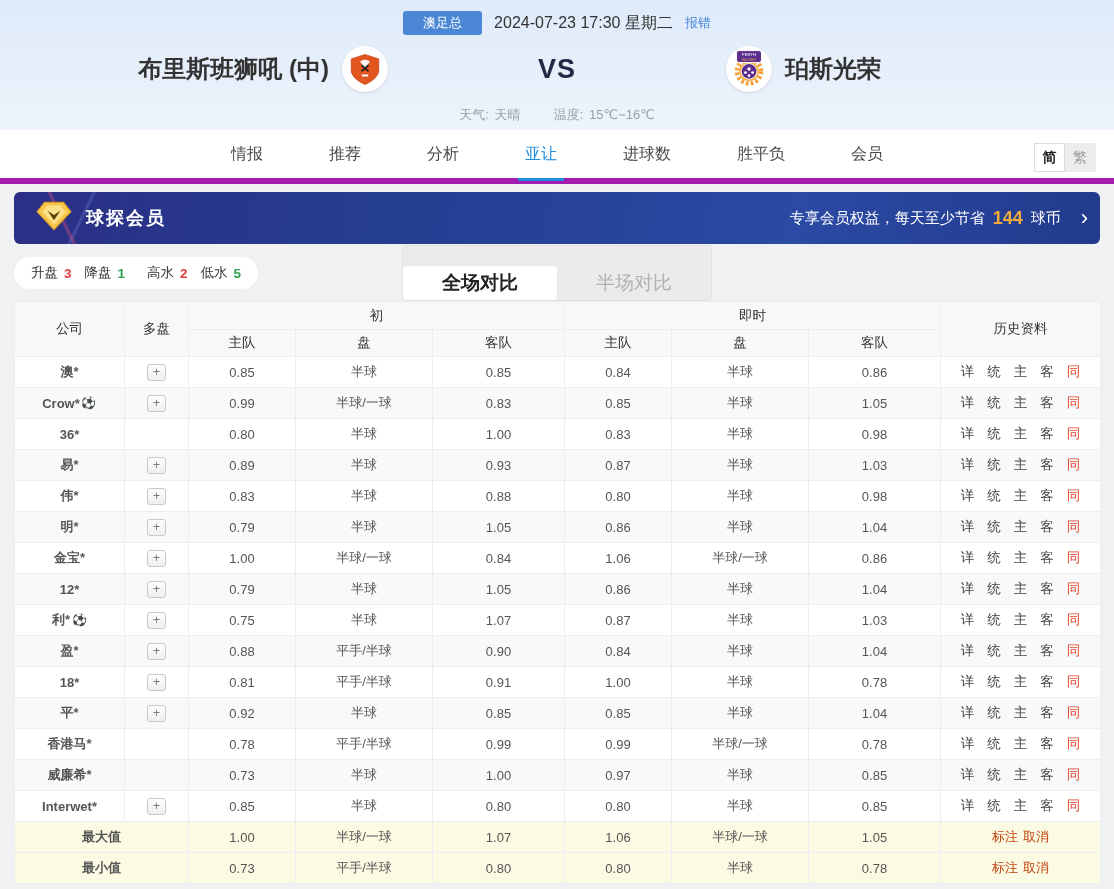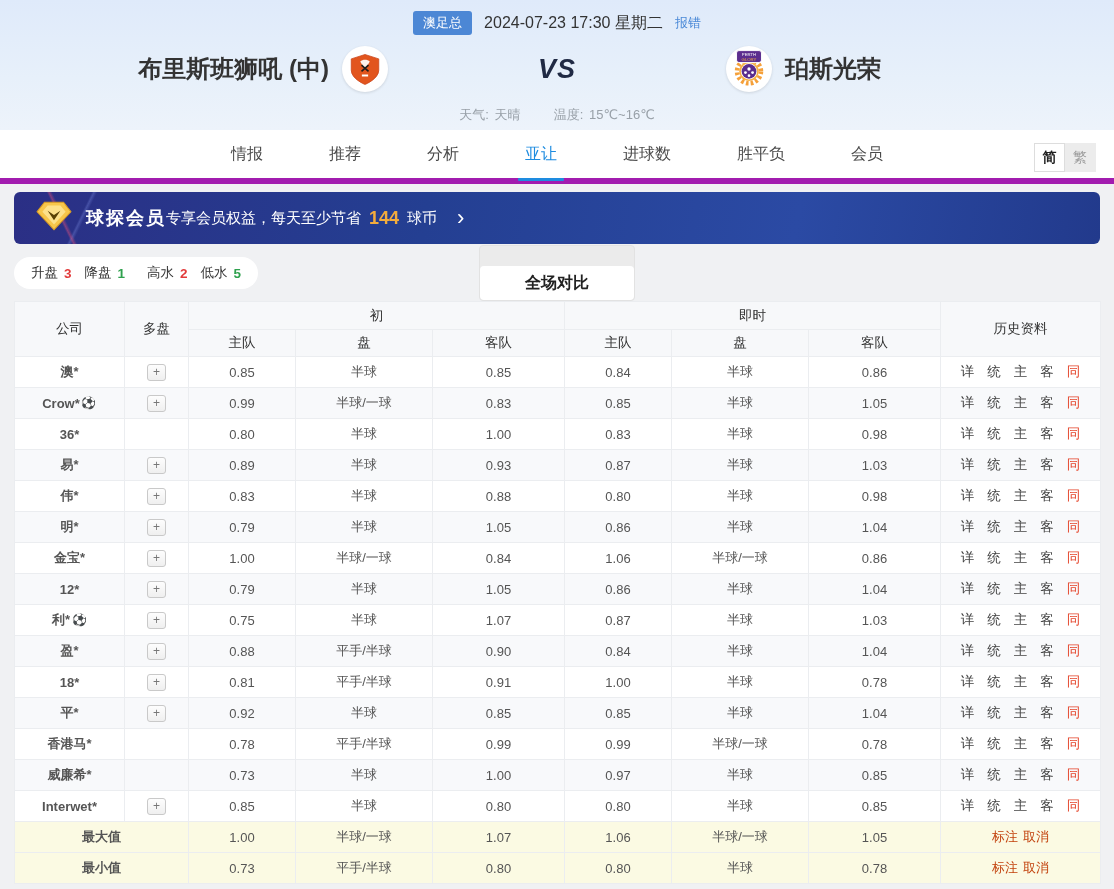--- a/index.html
+++ b/index.html
@@ -10,35 +10,35 @@
     background: #f0f1f3; color: #333;
   }
   
   .match-header {
     height: 130px;
     background: linear-gradient(180deg, #dfeafa 0%, #e7f0fa 60%, #edf3fb 100%);
     padding-top: 11px;
   }
   .meta-row { display:flex; justify-content:center; align-items:center; gap:12px; height:24px; }
   .league-badge {
-    background:#4c87d5; color:#fff; font-size:13px; padding:3px 10px; border-radius:3px; cursor:pointer;
+    background:#4c87d5; color:#fff; font-size:13px; padding:3px 20px; border-radius:3px; cursor:pointer;
   }
   .match-datetime { font-size:16px; color:#333; }
   .report-error { font-size:13px; color:#4a89d7; cursor:pointer; text-decoration:none; }
   .teams-row { display:grid; grid-template-columns:1fr auto 1fr; align-items:center; margin-top:9px; height:50px; }
   .team { display:flex; align-items:center; gap:13px; cursor:pointer; }
   .team.home { justify-self:end; }
   .team.away { justify-self:start; }
   .team-name { font-size:24px; font-weight:bold; color:#333; }
   .team-logo {
     width:46px; height:46px; border-radius:50%; background:#fff;
     display:flex; align-items:center; justify-content:center;
     box-shadow:0 1px 3px rgba(0,0,0,.12);
   }
-  .vs { font-size:27px; font-weight:800; color:#202a44; margin:0 150px; letter-spacing:1px;font-style:italic; }
+  .vs { font-size:27px; font-weight:800; color:#202a44; margin:0 150px; letter-spacing:1px; }
   .weather-row { text-align:center; margin-top:12px; font-size:13px; color:#98a0a8; }
   .weather-row .sep { display:inline-block; width:22px; }
   .weather-row span { margin:0 1px; }
   
   .main-nav {
     position:relative; height:54px; background:#fff; border-bottom:6px solid #a21caf;
     display:flex; align-items:center; justify-content:center;
   }
   .nav-tabs { display:flex; gap:66px; }
   .nav-tab { position:relative; height:54px; display:flex; align-items:center; font-size:16px; color:#4a4a4a; cursor:pointer; }
@@ -49,21 +49,21 @@
   }
   .lang-toggle { position:absolute; right:18px; top:13px; display:flex; }
   .lang-btn { width:31px; height:29px; display:flex; align-items:center; justify-content:center; font-size:14px; cursor:pointer; }
   .lang-btn.simplified { background:#fff; border:1px solid #ddd; color:#222; font-weight:bold; }
   .lang-btn.traditional { background:#ececec; border:1px solid #ececec; border-left:none; color:#999; }
   
   .content { padding:8px 14px 11px; }
   
   .vip-banner {
     height:52px; border-radius:6px; cursor:pointer;
-    display:flex; align-items:center; justify-content:flex-start; padding:0 21px 0 22px;
+    display:flex; align-items:center; justify-content:space-between; padding:0 12px 0 22px;
     background-image:
       linear-gradient(64deg, transparent 52px, rgba(232,80,122,.45) 54px, transparent 57px),
       linear-gradient(116deg, transparent 70px, rgba(150,170,255,.25) 72px, transparent 75px),
       linear-gradient(100deg, #2b2f85 0%, #243f92 38%, #2b4aa4 72%, #223a8c 100%);
   }
   .vip-left { display:flex; align-items:center; gap:14px; }
   .vip-title { color:#fff; font-size:18px; font-weight:bold; letter-spacing:2px; }
   .vip-right { color:#fff; font-size:15px; display:flex; align-items:center; gap:6px; }
   .vip-num { color:#f3ac3c; font-size:18px; font-weight:bold; margin:0 2px; }
   .vip-arrow { font-size:22px; margin-left:14px; line-height:1; color:#fff; }
@@ -75,21 +75,21 @@
   }
   .filter-item { display:flex; gap:6px; align-items:center;text-align:center; }
   .filter-item:nth-child(3) { margin-left:9px; }
   .filter-count { font-weight:bold; }
   .filter-count.red { color:#e23b3b; }
   .filter-count.green { color:#2fa14e; }
   .compare-tabs {
     position:absolute; left:50%; transform:translateX(-50%);
     display:flex; background:#ebebeb; border:1px solid #e2e2e2; border-radius:4px; overflow:hidden;
   }
-  .compare-tab { width:154px; height:34px; line-height:34px; text-align:center; font-size:16px; color:#b1b1b1; cursor:pointer;margin-top:20px; }
+  .compare-tab { width:154px; height:34px; line-height:34px; text-align:center; font-size:19px; color:#b1b1b1; cursor:pointer;margin-top:20px; }
   .compare-tab.active { background:#fff; color:#222; font-weight:bold; border-radius:4px; }
   
   .odds-table { width:1086px; border-collapse:collapse; table-layout:fixed; background:#fff; font-size:13px; }
   .odds-table th, .odds-table td { border:1px solid #ebedf0; text-align:center; }
   .odds-table thead th { background:#f7f8fa; color:#333; font-weight:normal; font-size:13.5px; }
   .odds-table thead tr:first-child th { height:28px; }
   .odds-table thead tr:last-child th { height:27px; }
   .odds-table tbody td { height:31px; color:#555; }
   tr.alt td { background:#f8f9fb; }
   .c-company { font-weight:bold; color:#333; }
@@ -226,20 +226,23 @@
     <span class="filter-count red">2</span>
   </span>
         <span class="filter-item">
     <span>低水</span>
     <span class="filter-count green">5</span>
   </span>
       </div>
     <div class="compare-tabs">
         <div class="compare-tab active">
     <span>全场对比</span>
+  </div>
+        <div class="compare-tab">
+    <span>半场对比</span>
   </div>
       </div>
   </div>
 
   <table class="odds-table">
     <colgroup>
       <col style="width:110px">
         <col style="width:64px">
       <col style="width:107px">
         <col style="width:137px">

